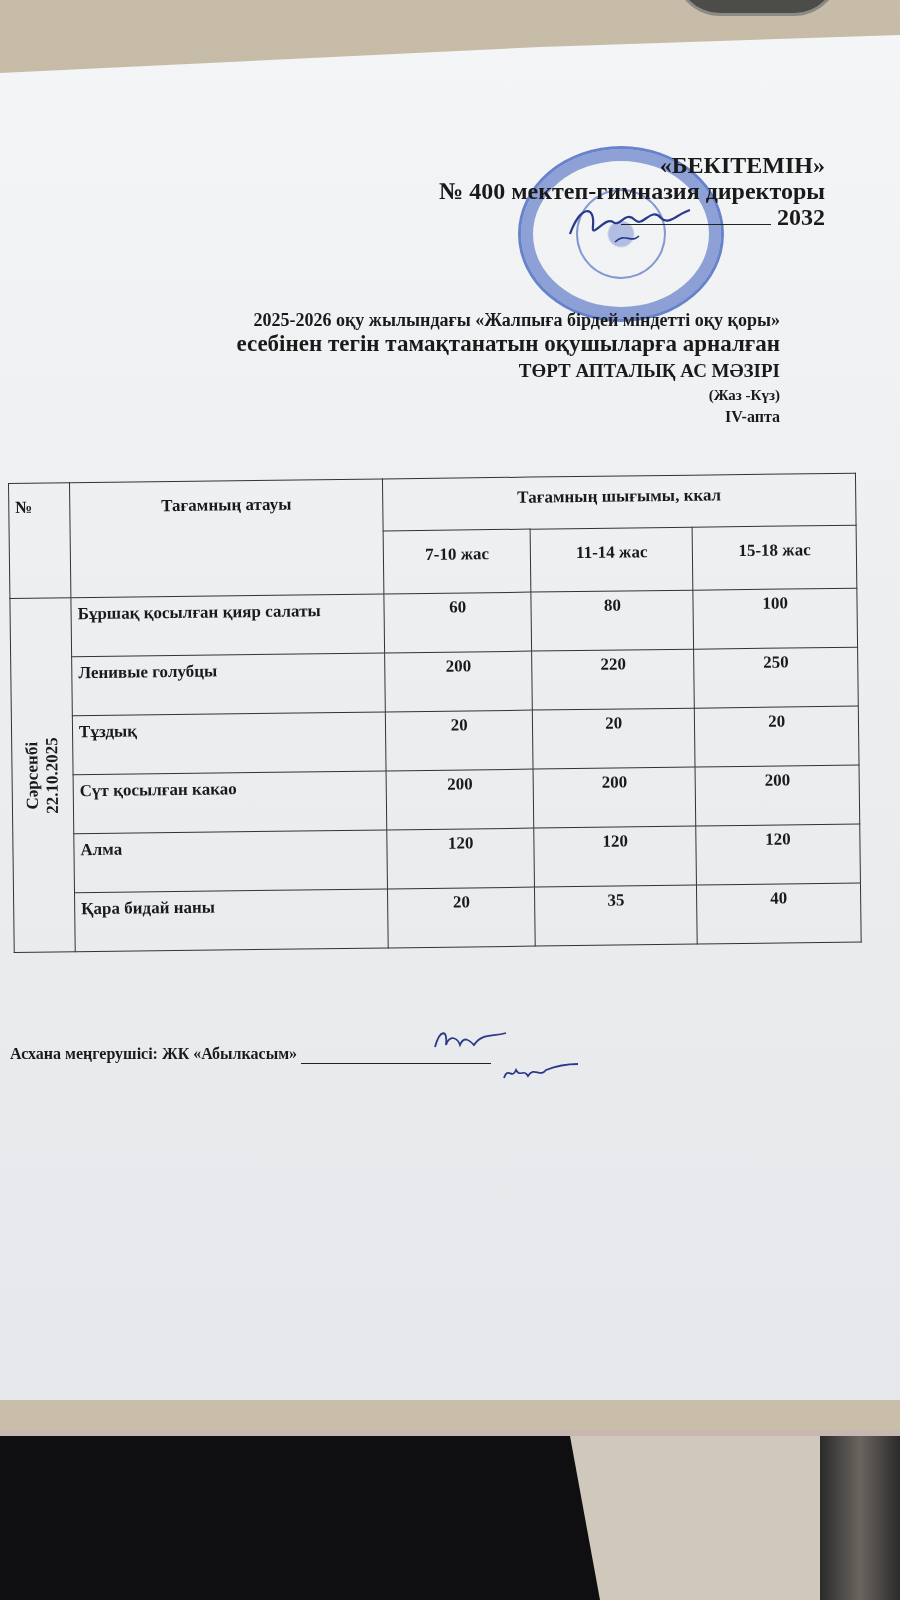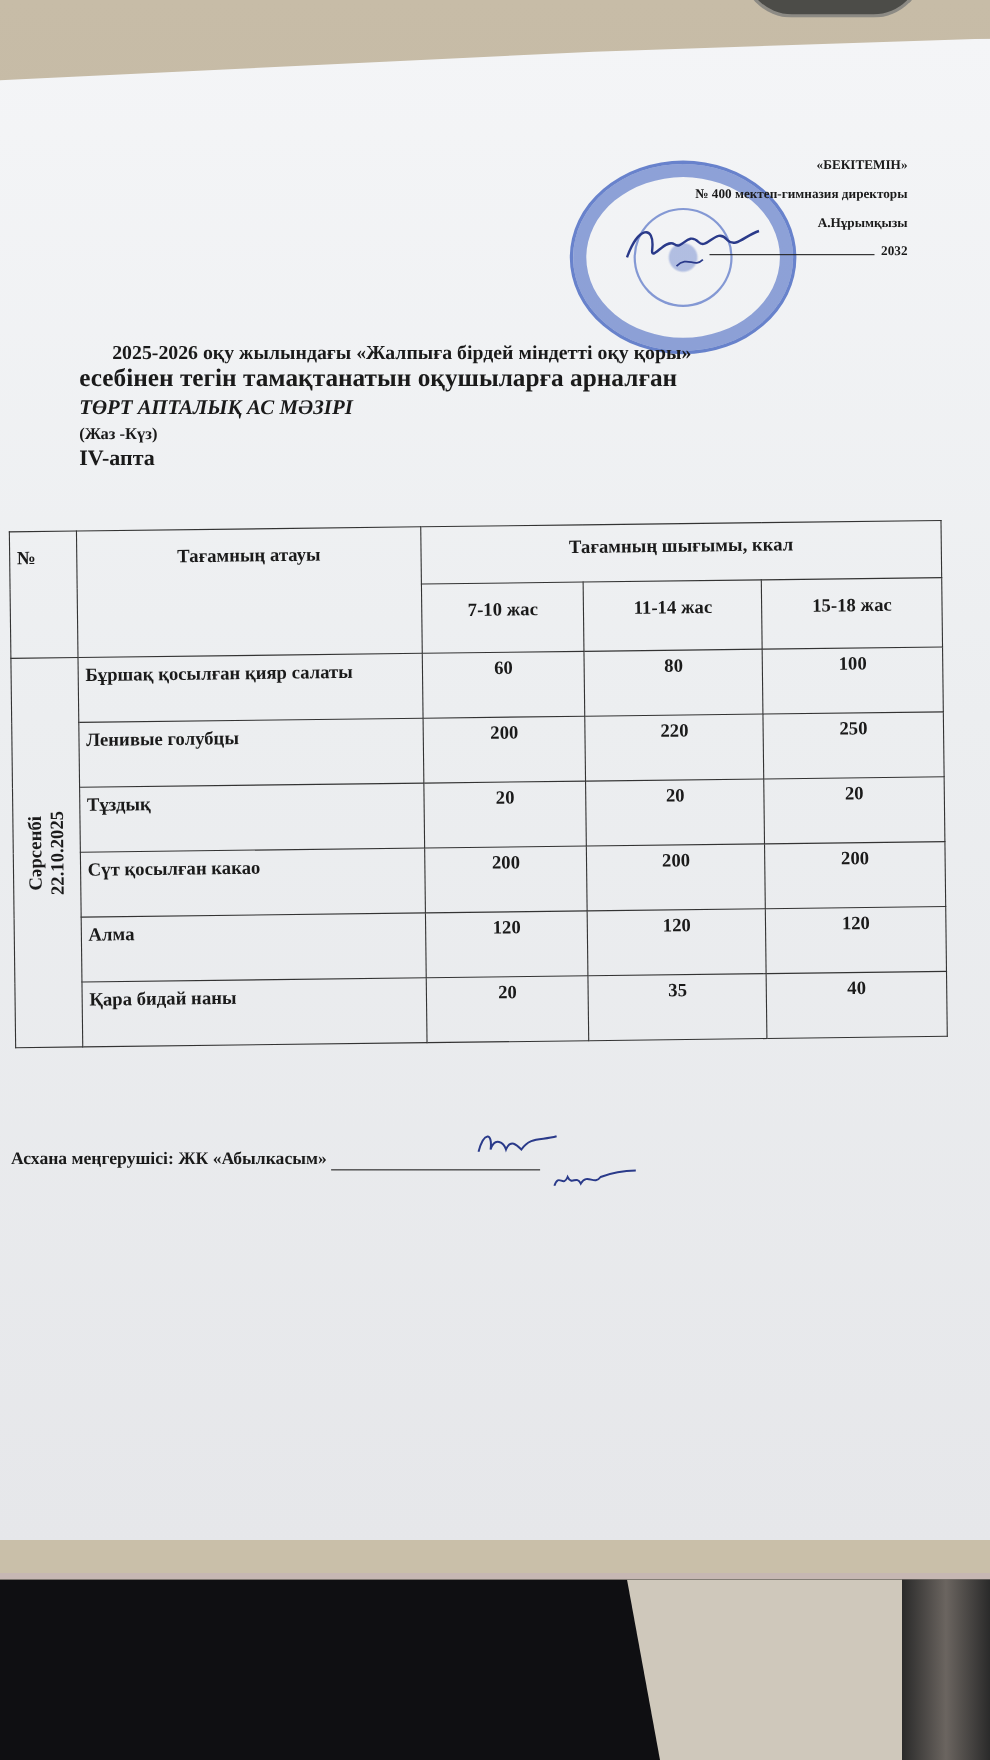--- a/index.html
+++ b/index.html
@@ -34,44 +34,44 @@
     }
     .dark-bottom .wall {
       position: absolute; left: 570px; top: 0; width: 250px; height: 164px;
       background: #cfc8bb; clip-path: polygon(0 0, 100% 0, 100% 100%, 12% 100%);
     }
     .dark-bottom .frame {
       position: absolute; left: 820px; top: 0; width: 80px; height: 164px;
       background: linear-gradient(90deg, #2a2a2a, #6b6560, #2a2a2a);
     }
 
-    .approve { position: absolute; right: 75px; top: 137px; text-align: right; font-weight: bold; font-size: 12px; line-height: 26px; }
+    .approve { position: absolute; right: 75px; top: 152px; text-align: right; font-weight: bold; font-size: 24px; line-height: 26px; }
     .approve div { white-space: nowrap; }
     .approve .date-line { display: inline-block; border-bottom: 1.5px solid #222; width: 150px; margin-right: 6px; }
 
     .stamp {
       position: absolute; left: 518px; top: 146px; width: 200px; height: 170px;
       border: 3px solid rgba(58,92,190,0.75); border-radius: 50%;
       box-shadow: inset 0 0 0 10px rgba(255,255,255,0), inset 0 0 0 12px rgba(58,92,190,0.55);
     }
     .stamp .inner {
       position: absolute; left: 55px; top: 40px; width: 86px; height: 86px;
       border-radius: 50%; border: 2px solid rgba(58,92,190,0.6);
       background: radial-gradient(circle, rgba(58,92,190,0.35) 0 12px, transparent 14px);
     }
     .signature {
       position: absolute; left: 565px; top: 196px; width: 130px; height: 50px;
     }
 
-    .title-block { position: absolute; left: 72px; width: 720px; top: 308px; text-align: left; font-weight: bold; }
+    .title-block { position: absolute; left: 60px; width: 720px; top: 308px; text-align: right; font-weight: bold; }
     .title-block .l1 { font-size: 18px; line-height: 24px; padding-left: 30px; }
     .title-block .l2 { font-size: 23px; line-height: 24px; }
-    .title-block .l3 { font-size: 19px; line-height: 26px; margin-top: 2px; font-style: italic; }
+    .title-block .l3 { font-size: 19px; line-height: 26px; margin-top: 2px; }
     .title-block .l4 { font-size: 15px; line-height: 22px; }
-    .title-block .l5 { font-size: 20px; line-height: 22px; }
+    .title-block .l5 { font-size: 16px; line-height: 22px; }
 
     table.menu {
       position: absolute; left: 8px; top: 483px; width: 848px;
       border-collapse: collapse; font-weight: bold; font-size: 17px;
       transform: rotate(-0.7deg); transform-origin: left top;
     }
     table.menu td, table.menu th { border: 1.5px solid #333; padding: 0 6px; vertical-align: top; }
     table.menu th { font-weight: bold; }
     .h-no { width: 48px; text-align: left; padding-top: 14px !important; height: 100px; }
     .h-name { width: 300px; text-align: center; padding-top: 14px !important; }
@@ -97,21 +97,20 @@
 <div class="lid"></div>
 
 <div class="paper"></div>
 
 <div class="stamp">
   <div class="inner"></div>
 </div>
 <div class="approve">
   <div>«БЕКІТЕМІН»</div>
   <div>№ 400 мектеп-гимназия директоры</div>
-  <div>А.Нұрымқызы</div>
   <div>
     <span class="date-line"></span><span>2032</span>
   </div>
 </div>
 <svg class="signature" viewBox="0 0 130 50">
   <path d="M5 38 C 15 10, 30 8, 28 30 C 26 44, 40 20, 48 26 C 55 32, 60 14, 70 24 C 78 32, 86 10, 96 22 C 104 30, 112 18, 125 14" fill="none" stroke="#2a3a8a" stroke-width="2.2"></path>
   <path d="M50 46 C 60 36, 66 48, 74 40" fill="none" stroke="#2a3a8a" stroke-width="1.6"></path>
 </svg>
 
 <div class="title-block">

